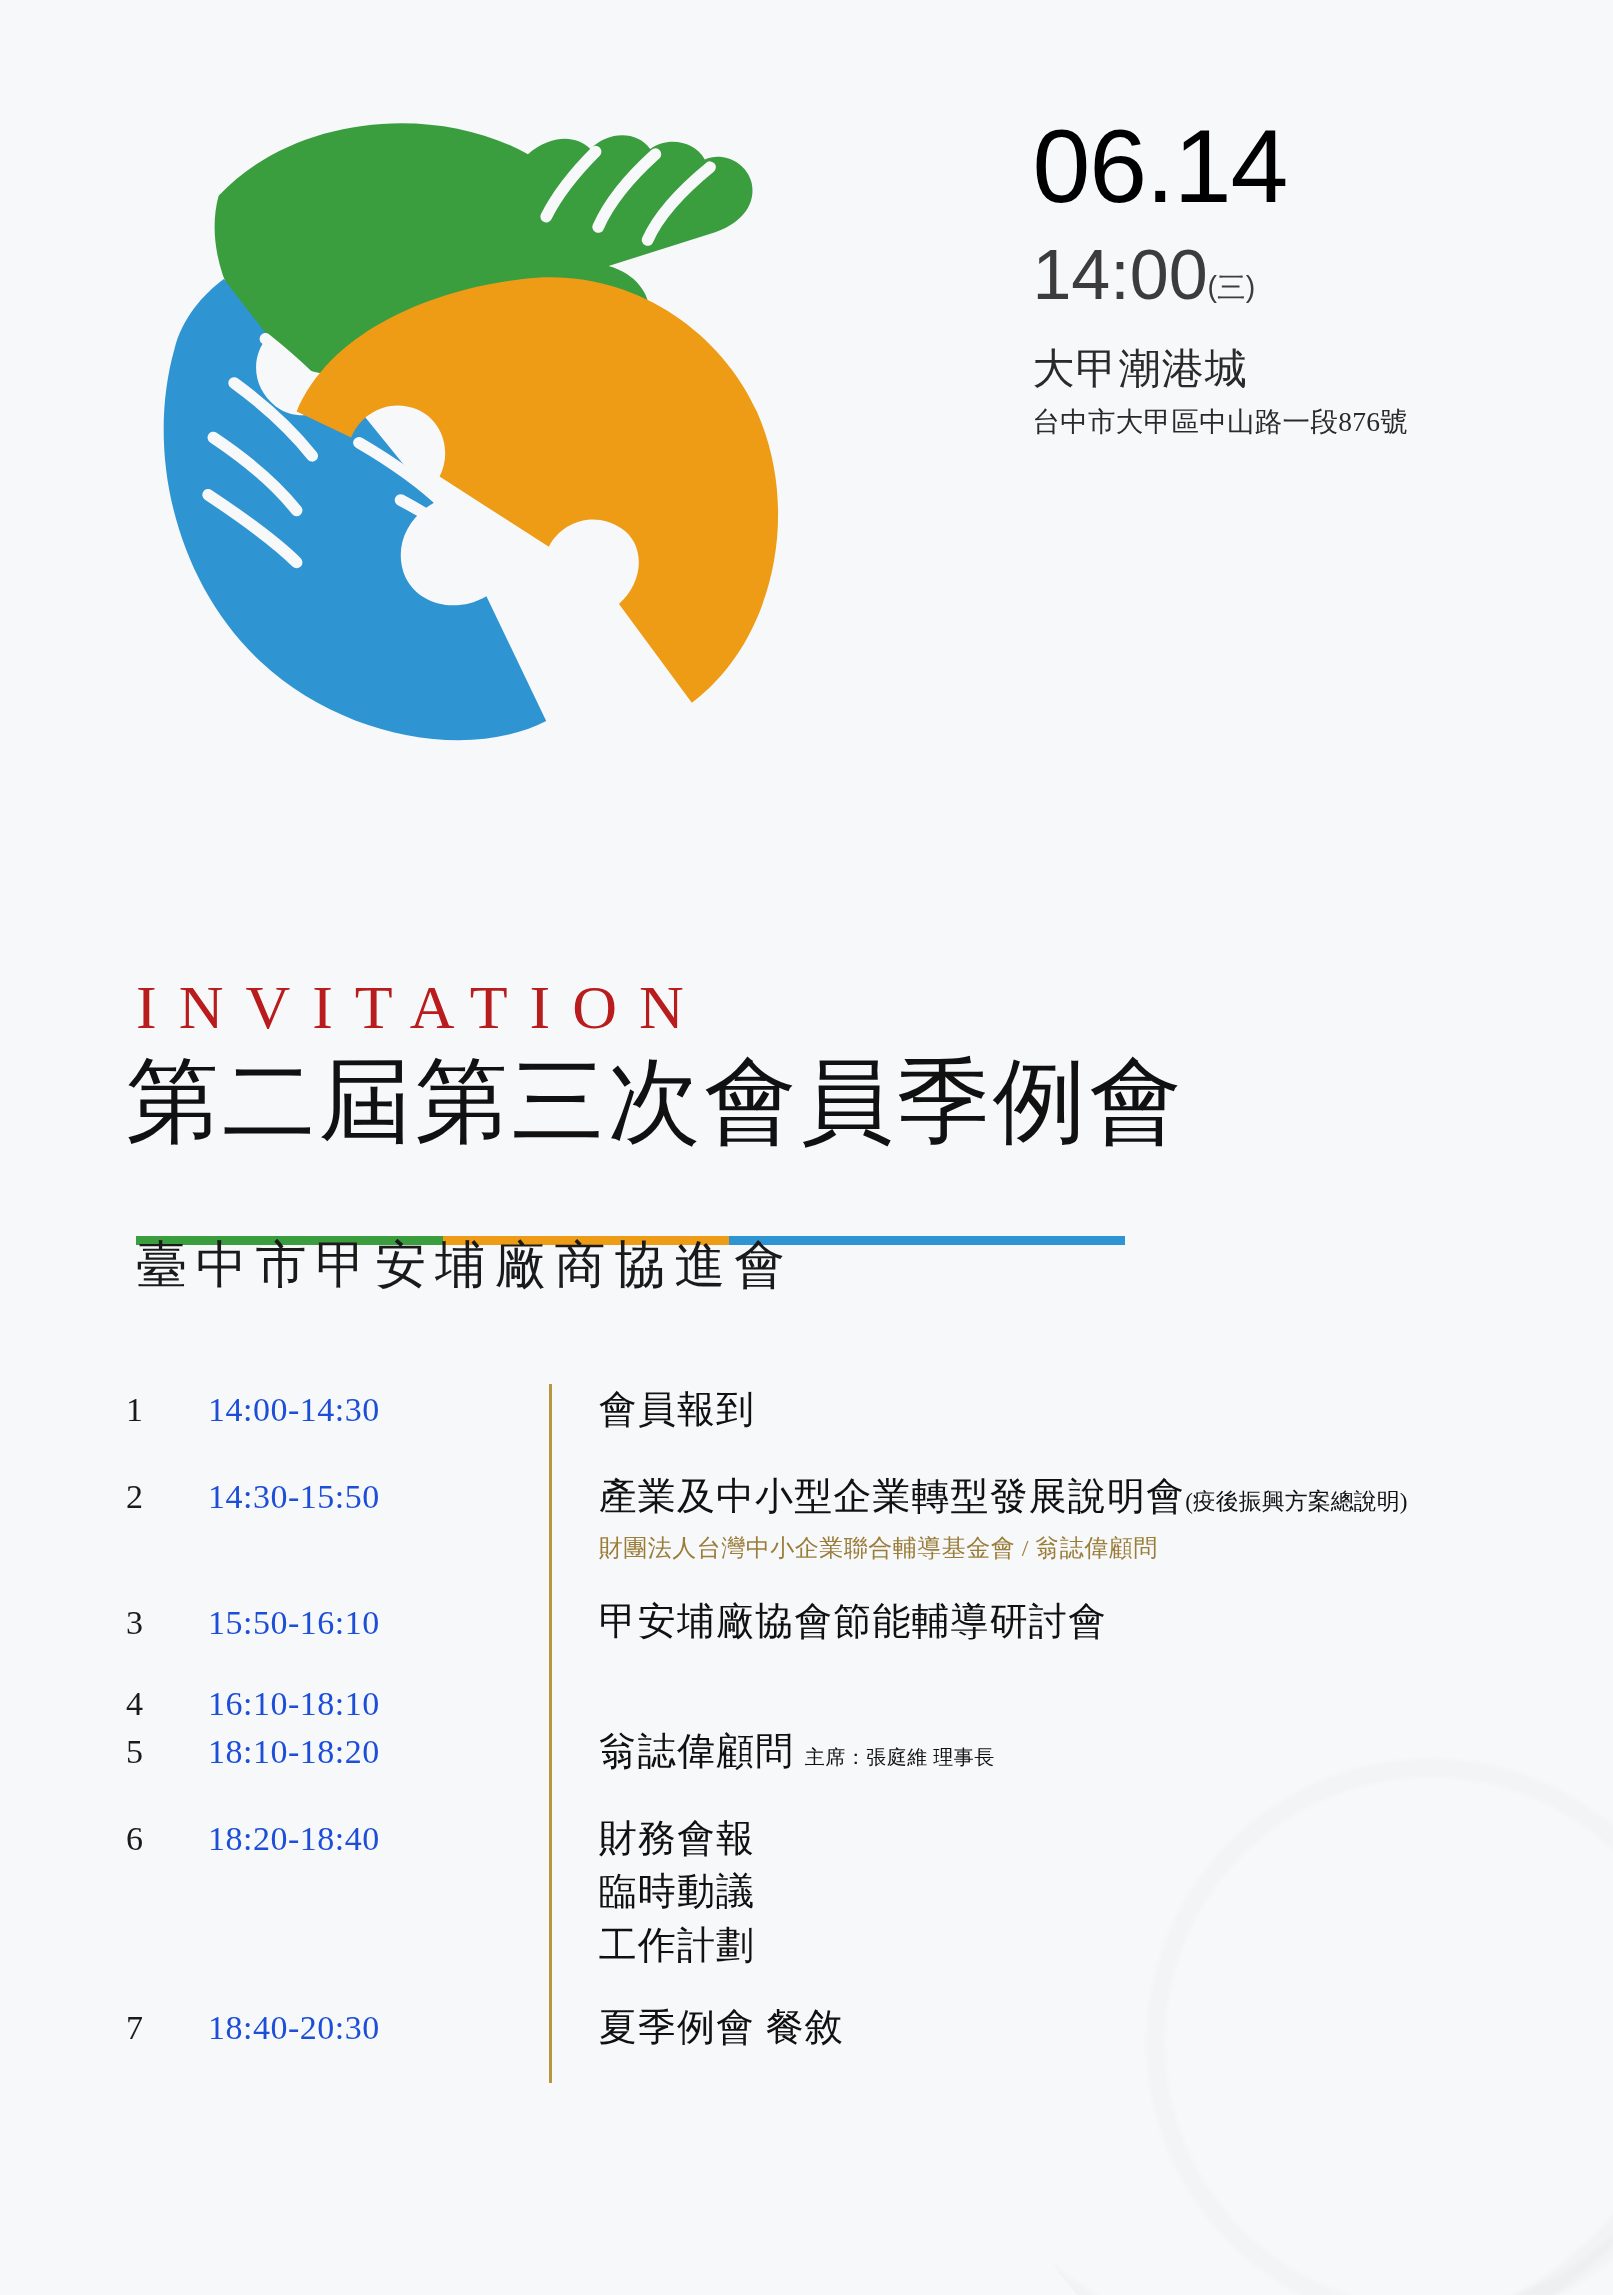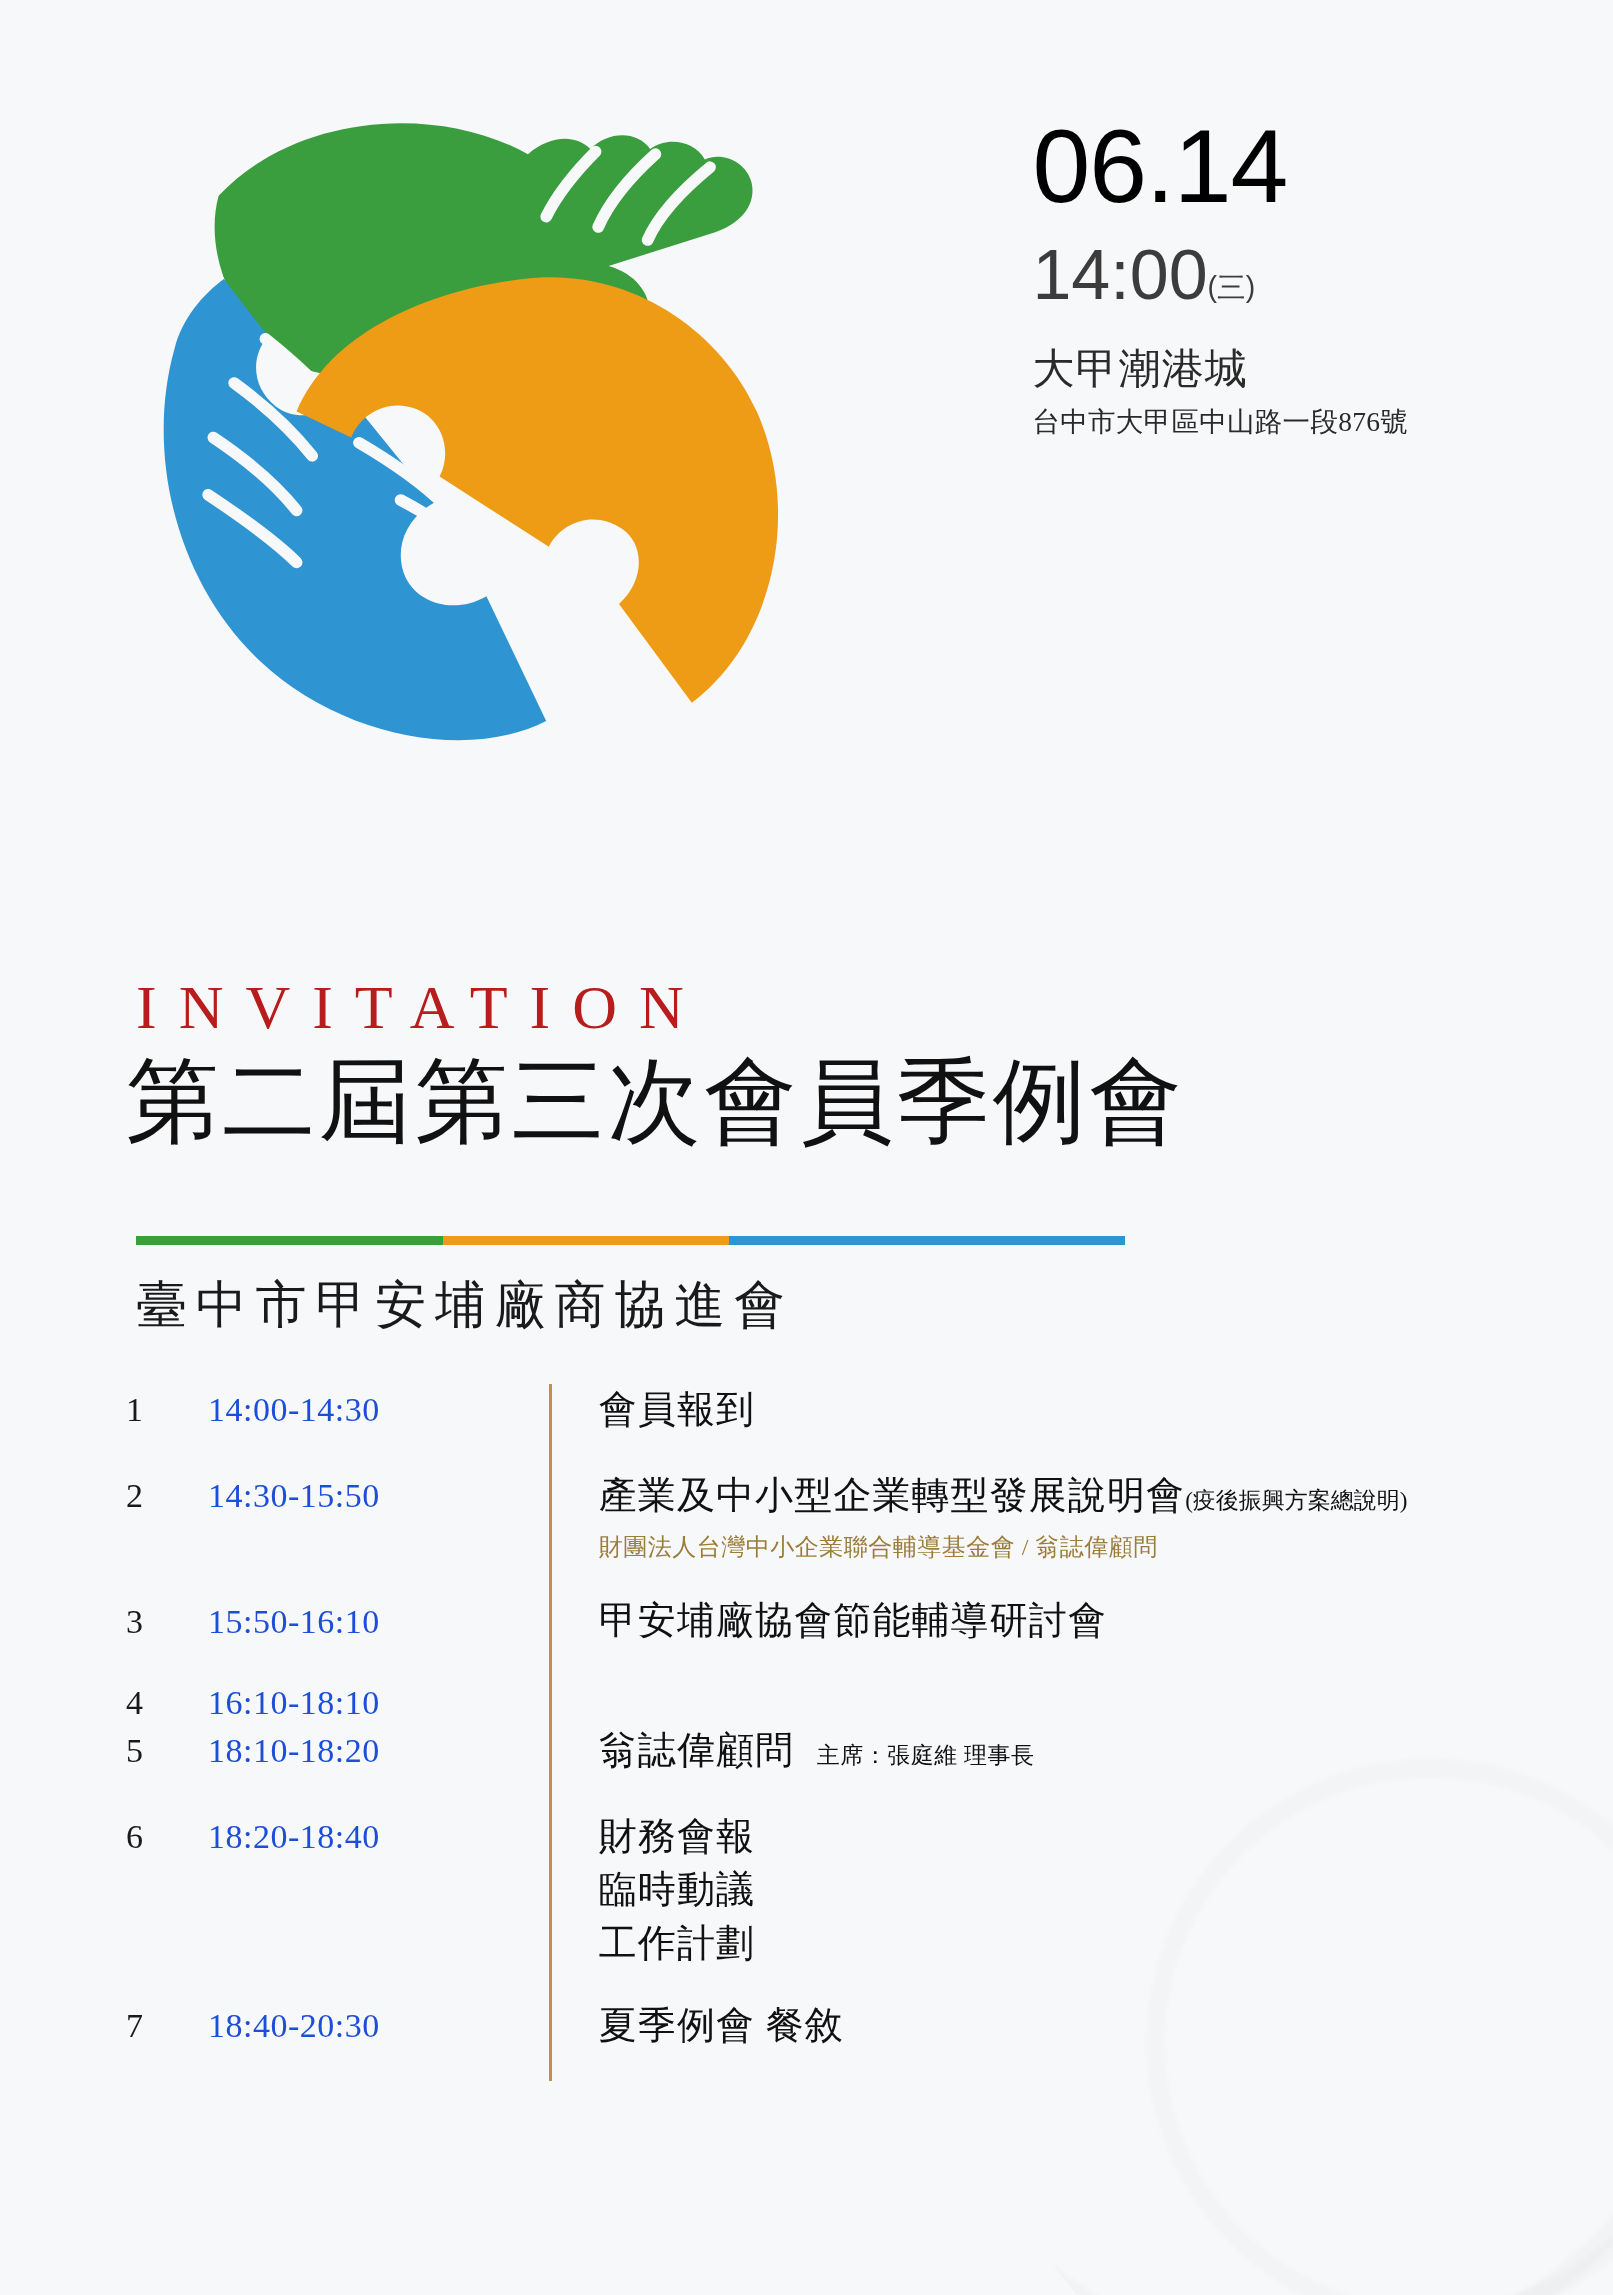--- a/index.html
+++ b/index.html
@@ -133,21 +133,21 @@
     display: flex;
   }
   .tri-rule > div { height: 100%; }
   .tri-g { width: 31%; background: #3a9e3f; }
   .tri-o { width: 29%; background: #ee9b15; }
   .tri-b { width: 40%; background: #2f94d2; }
 
   .org-name {
     position: absolute;
     left: 136px;
-    top: 1272px;
+    top: 1232px;
     font-size: 51px;
     letter-spacing: 8.8px;
     color: #1a1a1a;
     line-height: 66px;
   }
 
   
   .agenda {
     position: absolute;
     left: 126px;
@@ -193,23 +193,22 @@
     font-size: 38px;
     line-height: 51px;
     color: #111111;
     letter-spacing: 1.1px;
   }
   .item-title .note {
     font-size: 23px;
     letter-spacing: 0;
   }
   .item-title .chair {
-    font-size: 23px;
+    font-size: 20px;
     letter-spacing: 0.5px;
-    margin-left: 12px;
   }
   .item-sub {
     font-size: 24px;
     line-height: 36px;
     color: #9b7d3a;
     letter-spacing: 0.5px;
     margin-top: 3.3px;
   }
   .item-extra {
     font-size: 38px;

